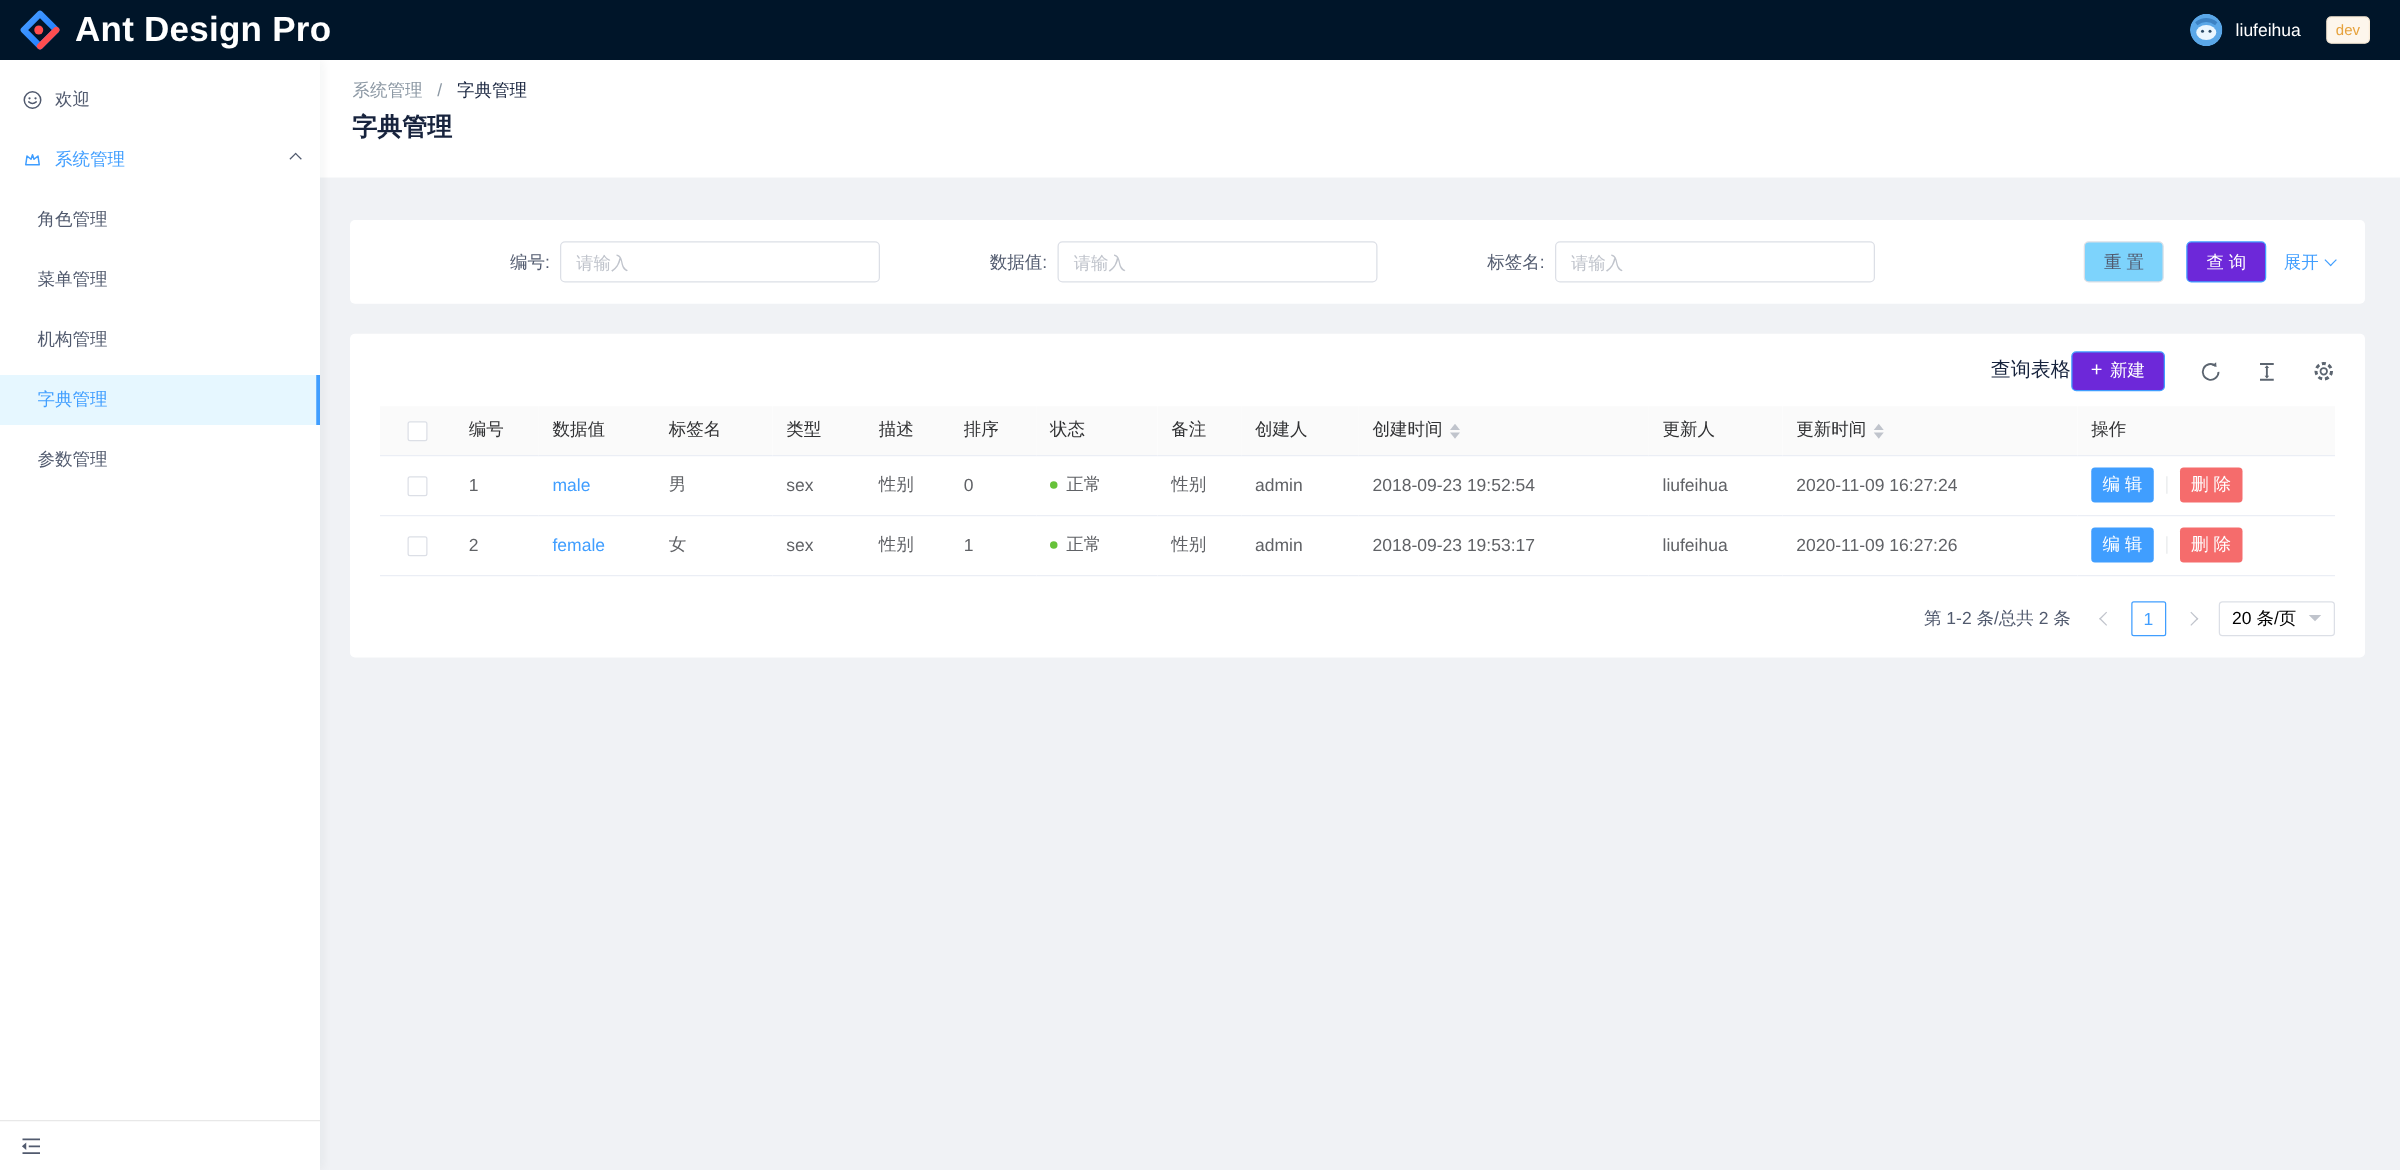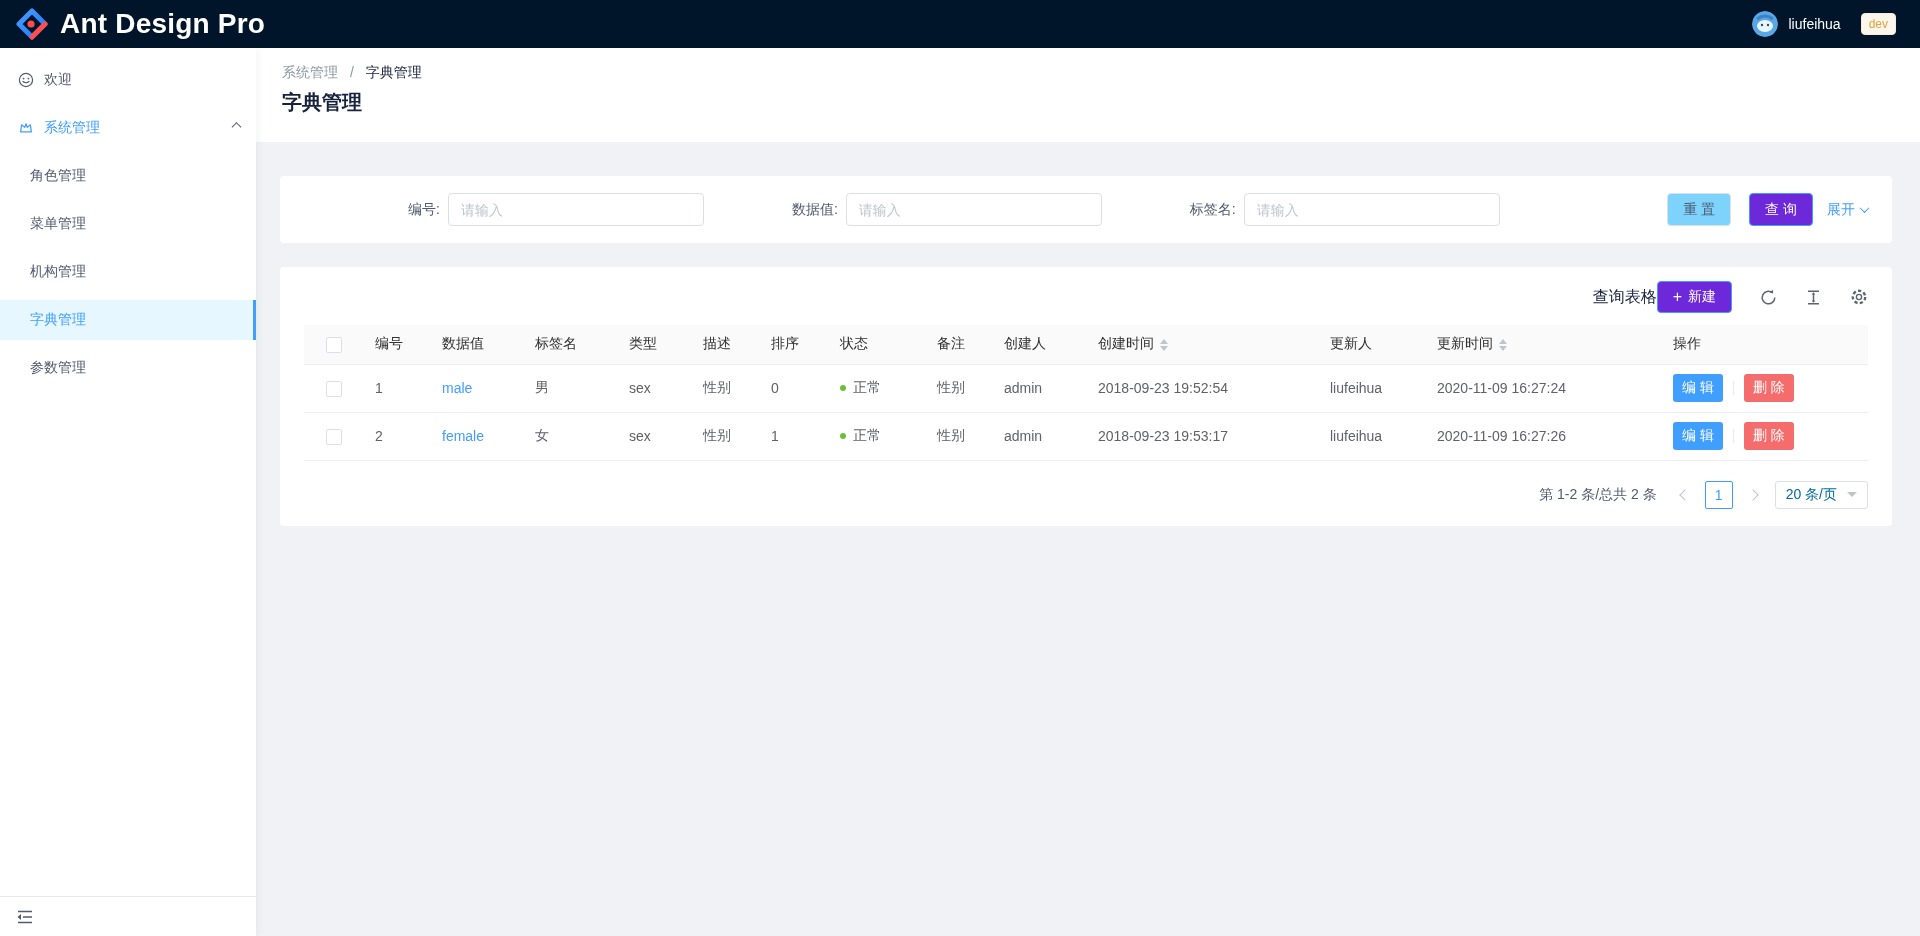--- a/index.html
+++ b/index.html
@@ -86,21 +86,21 @@
   .op-divider{display:inline-block;width:1px;height:14px;background:#e8eaec;margin:0 10px;vertical-align:middle}
 
   
   .pagination{display:flex;align-items:center;justify-content:flex-end;margin:20px 24px 0;color:#515a6e}
   .pg-total{margin-right:14px}
   .pg-arrow{width:28px;height:28px;display:inline-flex;align-items:center;justify-content:center;cursor:default}
   .pg-chev{display:inline-block;width:8px;height:8px;border-right:1.5px solid #c0c4cc;border-bottom:1.5px solid #c0c4cc}
   .pg-chev.left{transform:rotate(135deg)}
   .pg-chev.right{transform:rotate(-45deg)}
   .pg-page{width:28px;height:28px;border:1px solid #409eff;border-radius:2px;color:#409eff;background:#fff;display:inline-flex;align-items:center;justify-content:center;margin:0 6px;cursor:pointer}
-  .pg-size{height:28px;border:1px solid #dcdfe6;border-radius:3px;background:#fff;display:inline-flex;align-items:center;padding:0 10px;margin-left:8px;cursor:pointer;color:#0369a1}
+  .pg-size{height:28px;border:1px solid #dcdfe6;border-radius:3px;background:#fff;display:inline-flex;align-items:center;padding:0 10px;margin-left:8px;cursor:pointer;color:#000000}
   .pg-size .sel-caret{width:0;height:0;border-left:5px solid transparent;border-right:5px solid transparent;border-top:5px solid #c0c4cc;margin-left:10px}
 </style>
 </head>
 <body>
 
 <header class="app-header">
   <div class="logo-area">
     <svg width="32" height="32" viewBox="0 0 32 32">
       <defs>
         <linearGradient id="lgblue" x1="0" y1="0" x2="1" y2="1">

